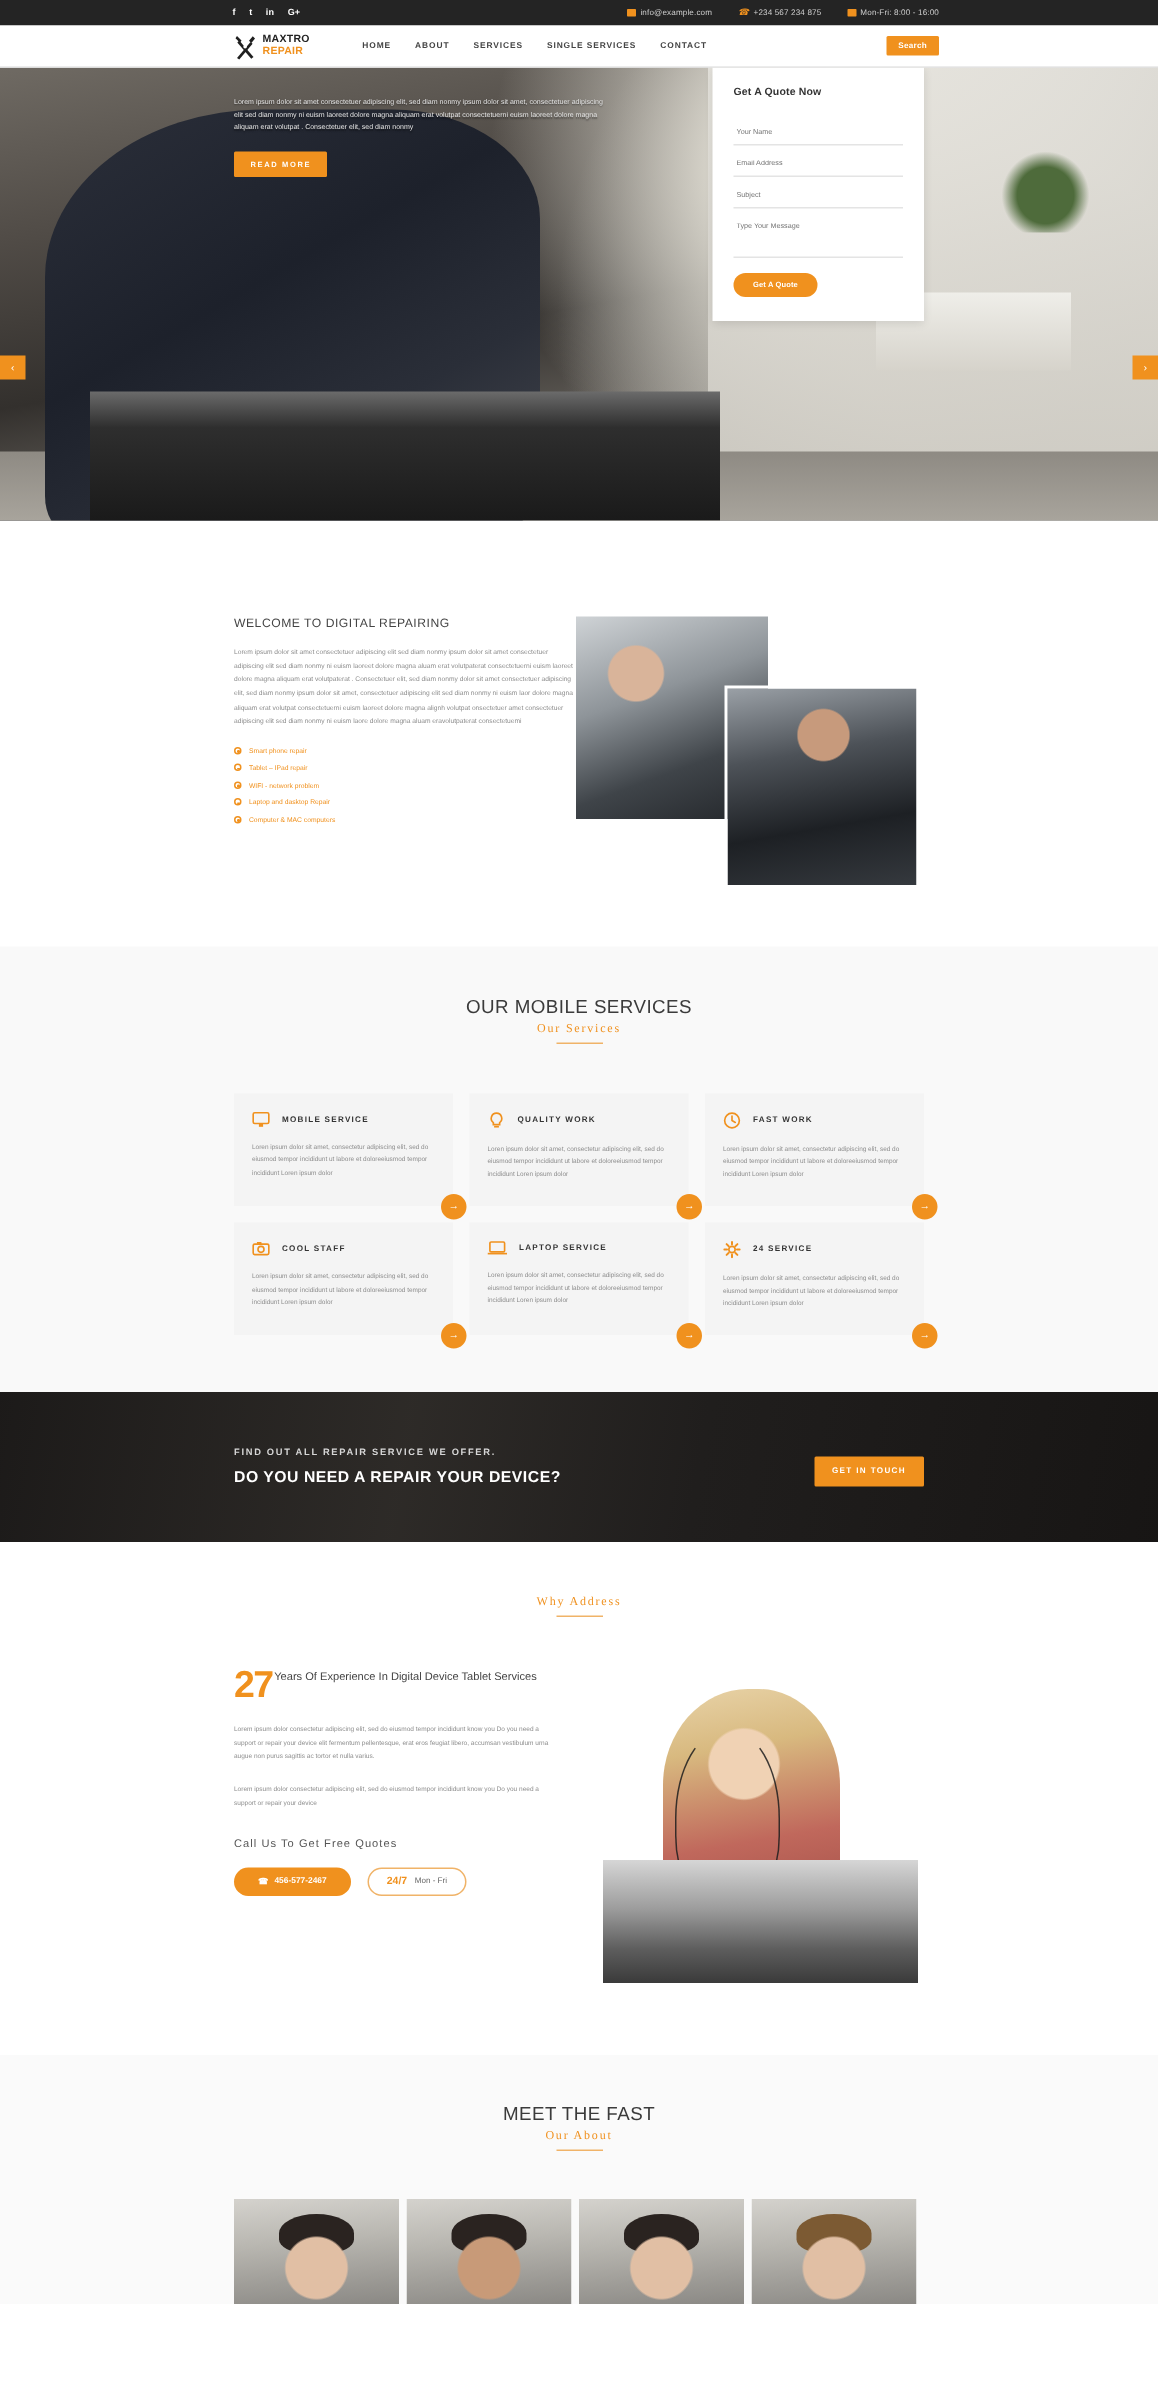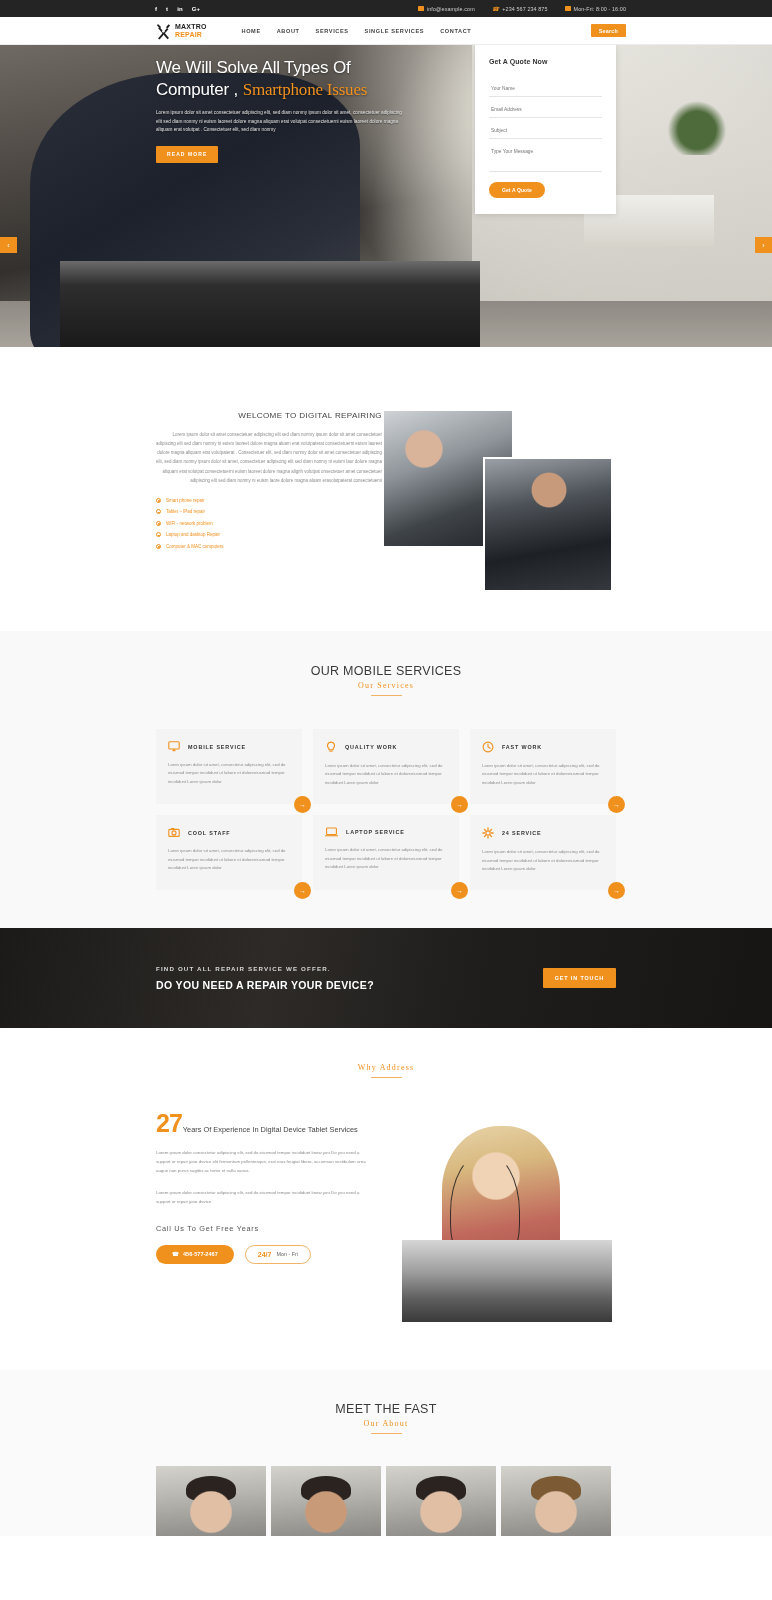--- a/index.html
+++ b/index.html
@@ -103,21 +103,21 @@
 
   
   .sec-head { text-align:center; }
   .sec-head .big { font-size:12.5px; color:#3b3b3b; letter-spacing:.3px; font-weight:normal; }
   .sec-head .small { font-size:8px; color:#f0911e; font-family:"Liberation Serif", serif;
     letter-spacing:1.2px; margin-top:3px; }
   .sec-head .rule { width:31px; height:1px; background:#f0b368; margin:5px auto 0; }
 
   
   .about { padding:31px 0 40px; background:#fff; }
-  .about-body { display:flex; margin-top:33px; gap:2px; position:relative;text-align:right; }
+  .about-body { display:flex; margin-top:33px; gap:2px; position:relative; }
   .about-left { width:226px; }
   .about-left h4 { font-size:8.1px; color:#444; letter-spacing:.35px; font-weight:normal; margin-bottom:10px; }
   .about-left p { font-size:4.45px; line-height:2.05; color:#8c8c8c; }
   .about-list { margin-top:13px; }
   .about-list li { list-style:none; display:flex; align-items:center; gap:5px; margin-bottom:6.5px;
      font-size:4.5px; color:#f0911e; }
   .about-list .bullet { width:5px; height:5px; border:.7px solid #f0911e; border-radius:50%;
      display:inline-block; position:relative; }
   .about-list .bullet::after { content:""; position:absolute; left:1.4px; top:1.4px; width:1.6px; height:1.6px;
      background:#f0911e; border-radius:50%; }
@@ -141,31 +141,31 @@
   .card p { font-size:4.3px; line-height:1.95; color:#8d8d8d; }
   .card .go { position:absolute; right:-9px; bottom:-9px; width:17px; height:17px; border-radius:50%;
     background:#f0911e; color:#fff; display:flex; align-items:center; justify-content:center;
     font-size:7px; cursor:pointer; }
   .svg-ic { color:#f0911e; display:block; }
 
   
   .cta { background:#211f1e; height:100px; display:flex; align-items:center; position:relative; overflow:hidden; }
   .cta::before { content:""; position:absolute; inset:0;
     background:linear-gradient(100deg,#1c1a19 0%,#2e2b28 35%,#201e1d 60%,#171514 100%); opacity:.95; }
-  .cta .container { display:flex; align-items:center; justify-content:space-between; }
+  .cta .container { display:flex; align-items:flex-end; justify-content:space-between; }
   .cta-text .l1 { font-size:6.2px; color:#d6d6d6; font-weight:bold; letter-spacing:1.15px; }
   .cta-text .l2 { font-size:10.5px; color:#fff; font-weight:bold; letter-spacing:.35px; margin-top:7px; }
   .cta-btn { background:#f0911e; color:#fff; border:none; font-size:5.4px; font-weight:bold;
     letter-spacing:.9px; padding:7px 12px; cursor:pointer; border-radius:1px; }
 
   
   .why { background:#fff; padding:32px 0 40px; }
   .why-body { display:flex; margin-top:34px; gap:14px; }
   .why-left { width:214px; }
-  .yrs { display:flex; align-items:flex-end; gap:1px; }
+  .yrs { display:flex; align-items:flex-start; gap:1px; }
   .yrs .num { font-size:25px; font-weight:bold; color:#f0911e; line-height:.92; letter-spacing:-1px; }
   .yrs .txt { font-size:7.4px; color:#444; line-height:1.45; padding-top:1px; }
   .why-left p { font-size:4.35px; line-height:2.0; color:#8d8d8d; margin-top:14px; }
   .call-head { font-size:7.4px; color:#555; letter-spacing:.7px; margin-top:17px; }
   .call-row { display:flex; gap:11px; margin-top:12px; }
   .btn-phone { background:#f0911e; color:#fff; border:none; border-radius:12px; padding:6px 16px;
     font-size:5.6px; font-weight:bold; display:flex; align-items:center; gap:4px; cursor:pointer; }
   .btn-hours { background:#fff; border:1px solid #f0b368; border-radius:12px; padding:5px 12px;
     display:flex; align-items:center; gap:5px; cursor:pointer; }
   .btn-hours .h1 { color:#f0911e; font-size:7px; font-weight:bold; }
@@ -255,25 +255,20 @@
       <div class="hero-shelf"></div>
       <div class="hero-floor"></div>
       <div class="hero-person"></div>
       <div class="hero-desk"></div>
     </div>
 
     <div class="slider-arrow sa-left">‹</div>
     <div class="slider-arrow sa-right">›</div>
 
     <div class="hero-inner">
-      <h1 class="hero-title">
-        <span>We Will Solve All Types Of</span><br>
-        <span>Computer ,</span>
-        <span class="accent">Smartphone Issues</span>
-      </h1>
       <p class="hero-sub">Lorem ipsum dolor sit amet consectetuer adipiscing elit, sed diam nonmy ipsum dolor sit amet, consectetuer adipiscing elit sed diam nonmy ni euism laoreet dolore magna aliquam erat volutpat consectetuerni euism laoreet dolore magna aliquam erat volutpat . Consectetuer elit, sed diam nonmy</p>
       <button class="readmore">READ MORE</button>
 
       <div class="quotebox">
         <h3>Get A Quote Now</h3>
         <input class="field" placeholder="Your Name" style="">
         <input class="field" placeholder="Email Address" style="">
         <input class="field" placeholder="Subject" style="">
         <input class="field msg" placeholder="Type Your Message" style="">
         <button class="quotebtn">Get A Quote</button>
@@ -435,21 +430,21 @@
         <div class="rule"></div>
       </div>
       <div class="why-body">
         <div class="why-left">
           <div class="yrs">
             <span class="num">27</span>
             <span class="txt">Years Of Experience In Digital Device Tablet Services</span>
           </div>
           <p>Lorem ipsum dolor consectetur adipiscing elit, sed do eiusmod tempor incididunt know you Do you need a support or repair your device elit fermentum pellentesque, erat eros feugiat libero, accumsan vestibulum urna augue non purus sagittis ac tortor et nulla varius.</p>
           <p>Lorem ipsum dolor consectetur adipiscing elit, sed do eiusmod tempor incididunt know you Do you need a support or repair your device</p>
-          <div class="call-head">Call Us To Get Free Years</div>
+          <div class="call-head">Call Us To Get Free Quotes</div>
           <div class="call-row">
             <button class="btn-phone">
               <span>☎</span>
               <span>456-577-2467</span>
             </button>
             <div class="btn-hours">
               <span class="h1">24/7</span>
               <span class="h2">Mon - Fri</span>
             </div>
           </div>

